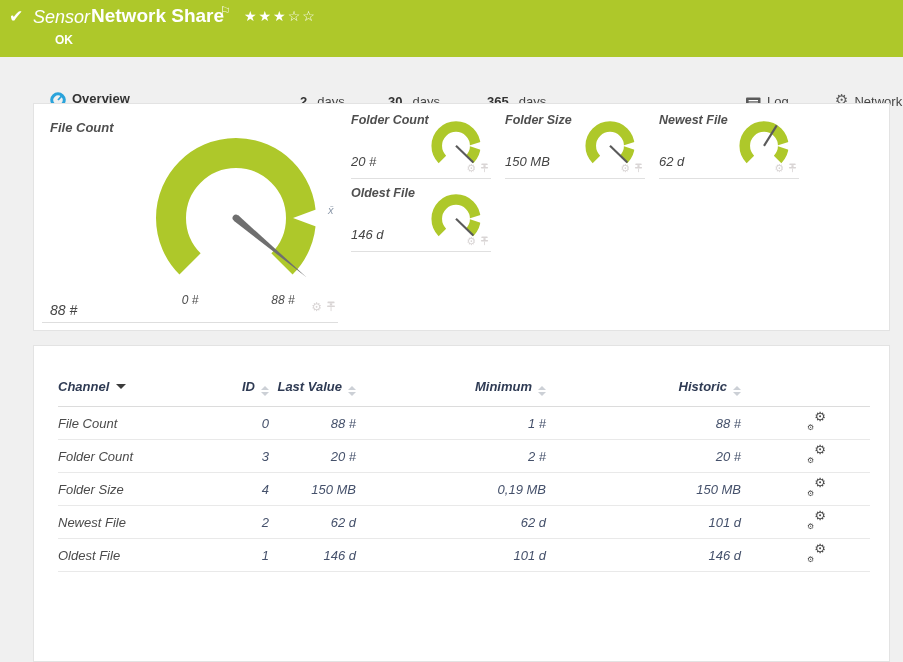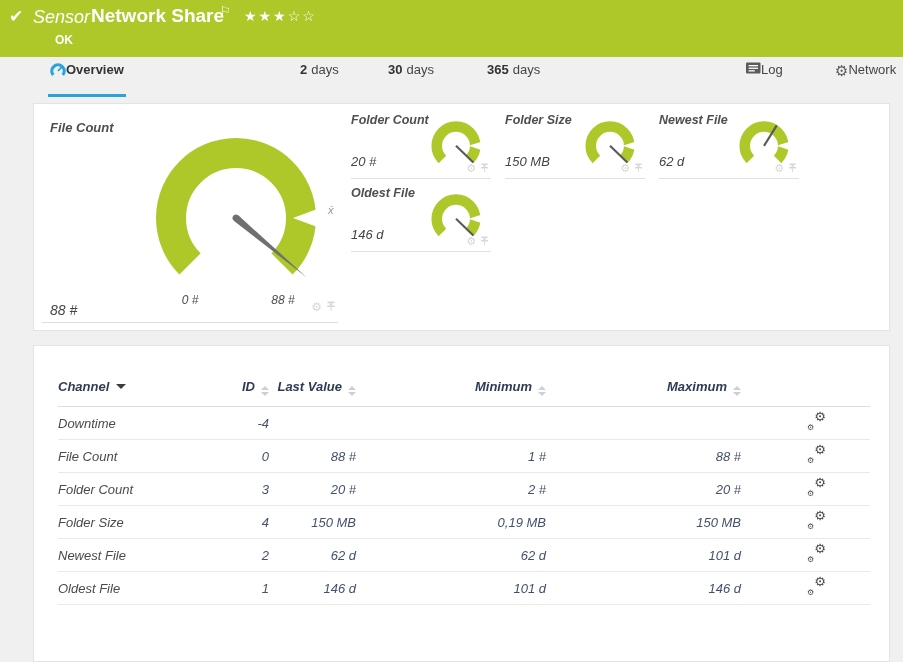--- a/index.html
+++ b/index.html
@@ -20,21 +20,21 @@
   .sensor-header{position:absolute;left:0;top:0;width:903px;height:57px;background:var(--brand_green);color:#fff;}
   .hdr-check{position:absolute;left:9px;top:6px;font-size:17px;font-weight:bold;}
   .hdr-kind{position:absolute;left:33px;top:7px;font-size:18px;font-style:italic;}
   .hdr-title{position:absolute;left:91px;top:5px;font-size:19px;font-weight:bold;}
   .hdr-flag{position:absolute;left:220px;top:4px;font-size:12px;}
   .hdr-stars{position:absolute;left:244px;top:8px;font-size:14px;letter-spacing:2px;}
   .hdr-status{position:absolute;left:55px;top:33px;font-size:12px;font-weight:bold;}
 
   
   .tabbar{position:absolute;left:0;top:62px;width:903px;height:35px;}
-  .tab{position:absolute;top:0;height:35px;display:flex;align-items:flex-start;
+  .tab{position:absolute;top:12px;height:35px;display:flex;align-items:flex-end;gap:6px;
        font-size:13px;color:#454545;cursor:pointer;white-space:nowrap;padding:0 2px;}
   .tab .tlabel{color:#454545;}
   .tab.active{border-bottom:3px solid var(--accent_blue);}
   .tab.active .tlabel{font-weight:bold;color:#333;}
   .tnum{font-weight:bold;color:#333;margin-right:4px;}
   .ticon{display:inline-flex;align-items:center;}
 
   
   .panel{position:absolute;left:33px;width:857px;background:#fff;border:1px solid var(--panel_border);font-style:italic;}
   .panel.gauges{top:103px;height:228px;}
@@ -297,37 +297,29 @@
               <span class="tri-down"></span>
             </span>
         </th>
         <th>
           <span>Minimum</span><span class="sort">
               <span class="tri-up"></span>
               <span class="tri-down"></span>
             </span>
         </th>
         <th>
-          <span>Maximum</span><span class="sort">
+          <span>Historic</span><span class="sort">
               <span class="tri-up"></span>
               <span class="tri-down"></span>
             </span>
         </th>
         <th></th>
       </tr>
     </thead>
     <tbody>
-      <tr>
-        <td class="ch-col">Downtime</td>
-        <td>-4</td>
-        <td></td>
-        <td></td>
-        <td></td>
-        <td class="edit-cell"><span class="editicon"><span class="gbig">⚙</span><span class="gsmall">⚙</span></span></td>
-      </tr>
       <tr>
         <td class="ch-col">File Count</td>
         <td>0</td>
         <td>88 #</td>
         <td>1 #</td>
         <td>88 #</td>
         <td class="edit-cell"><span class="editicon"><span class="gbig">⚙</span><span class="gsmall">⚙</span></span></td>
       </tr>
       <tr>
         <td class="ch-col">Folder Count</td>

